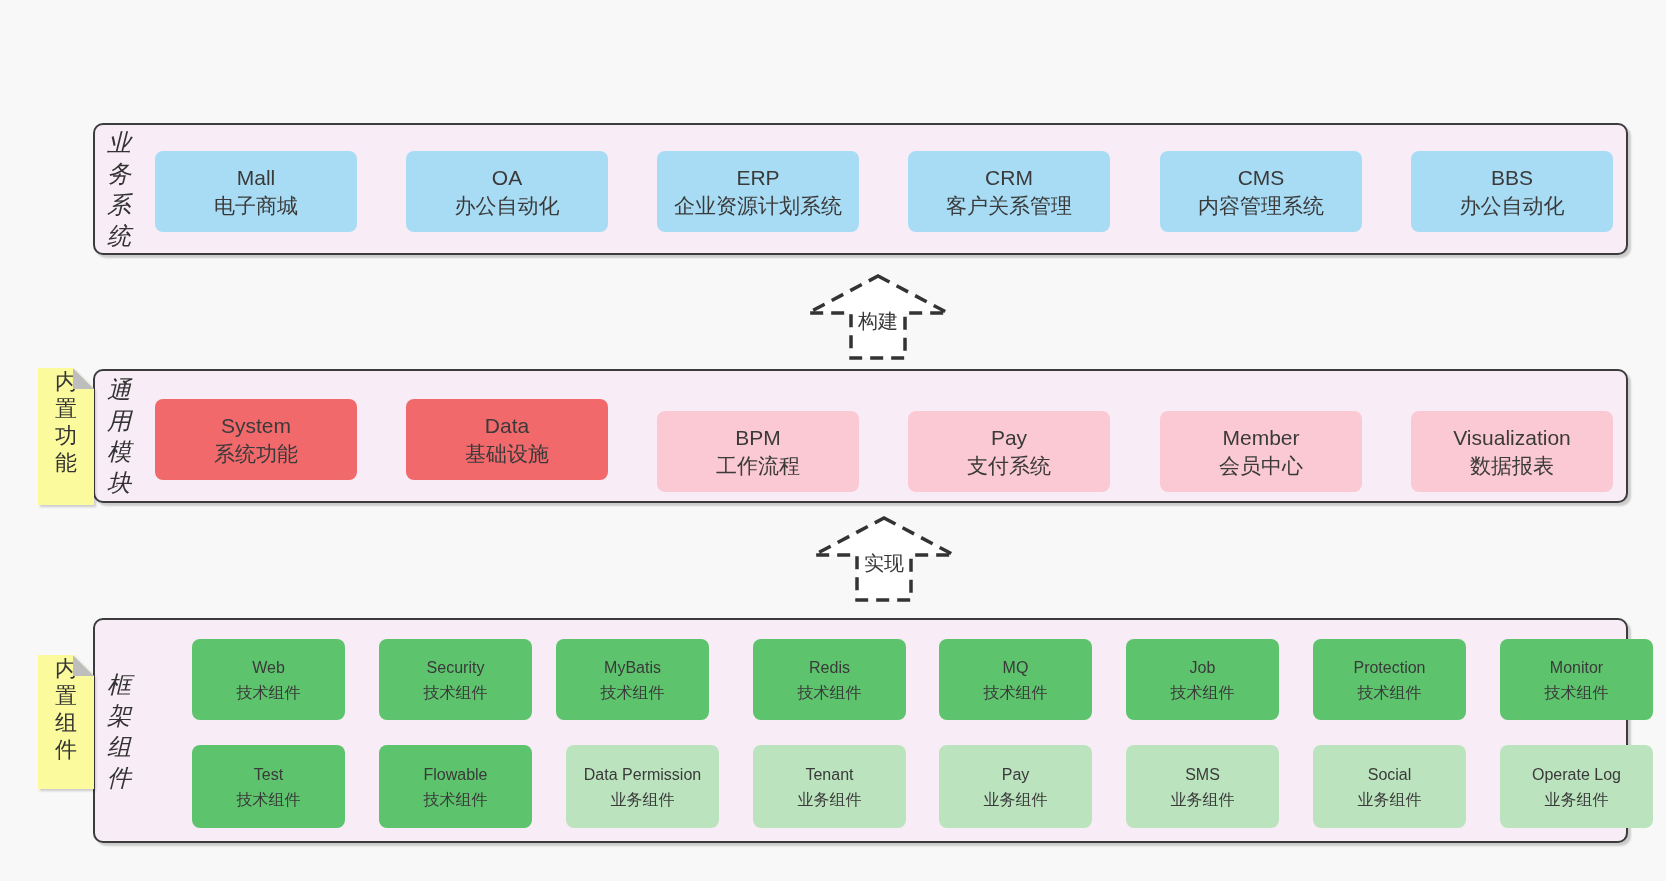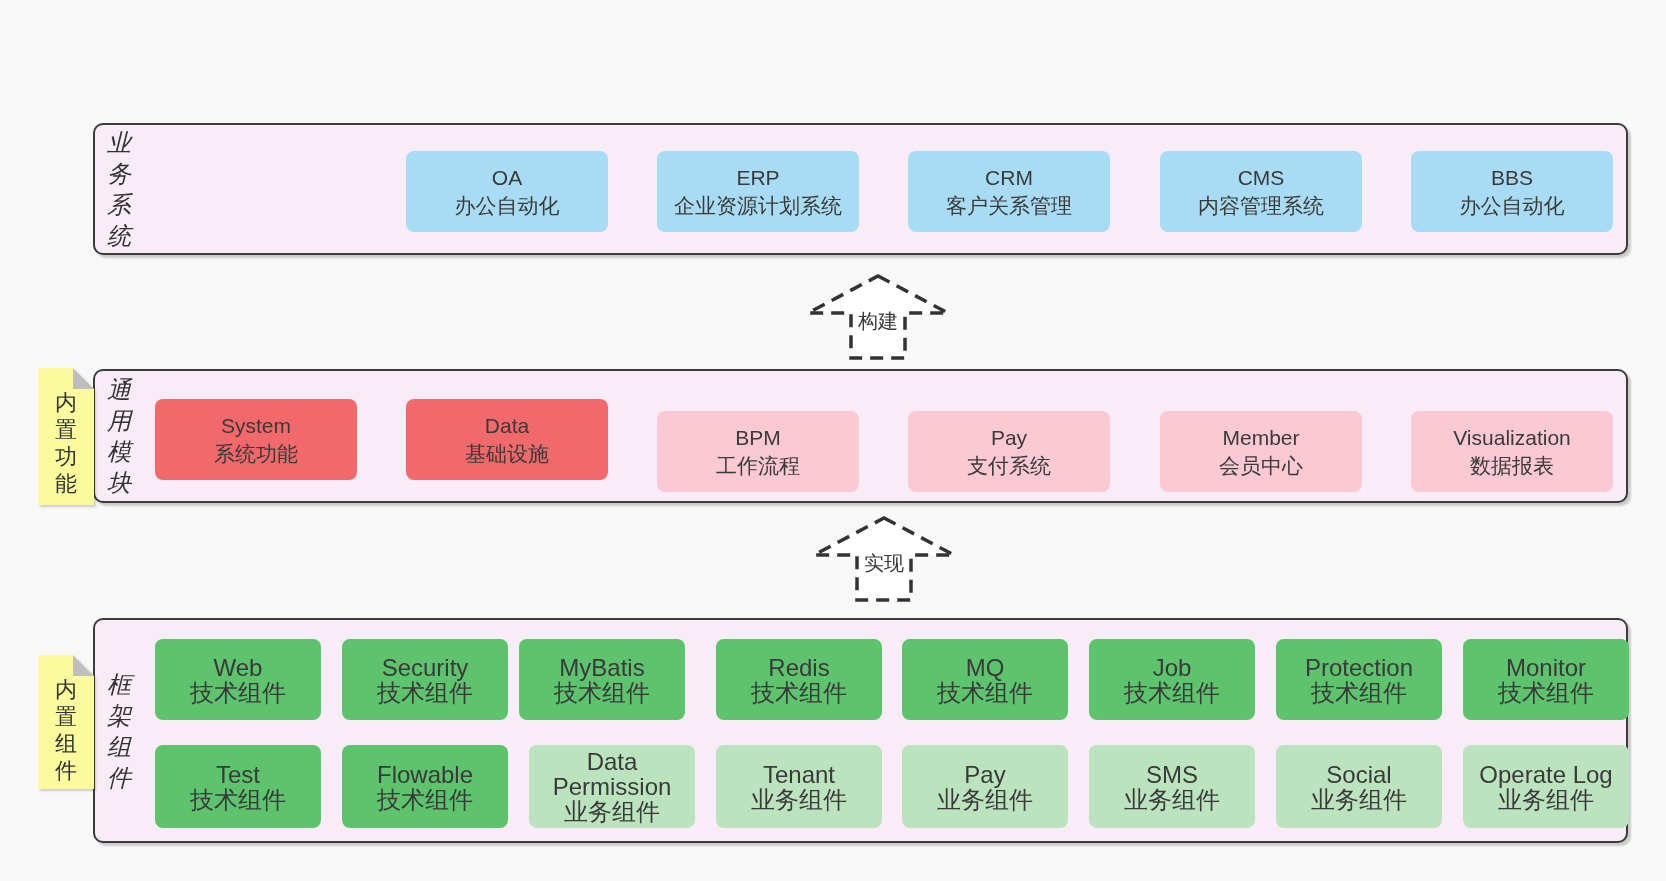--- a/index.html
+++ b/index.html
@@ -20,36 +20,36 @@
     position:absolute; left:9px; top:50%; transform:translateY(-50%);
     width:30px; font-size:24px; line-height:31px; text-align:center;
     word-break:break-all; color:#333;font-style:italic;
   }
   .box{
     position:absolute; border-radius:8px;
     display:flex; flex-direction:column; align-items:center; justify-content:center;
     text-align:center; padding:0 6px;
   }
   .b-lg{width:202px; height:81px; font-size:21px; line-height:28px;}
-  .b-sm{width:166px; height:81px; font-size:24px; line-height:25px;}
+  .b-sm{width:153px; height:81px; font-size:16px; line-height:25px;margin-left:37px;}
   .row2{height:83px;}
   .blue{background:var(--blue);} .red{background:var(--red);} .pink{background:var(--pink);margin-top:12px;}
   .g1{background:var(--green1);} .g2{background:var(--green2);}
 
   .note-wrap{position:absolute; width:56px; filter:drop-shadow(2px 2px 1px rgba(0,0,0,0.18)); z-index:1;}
   .note{
     position:relative; width:100%; height:100%; background:var(--yellow);
     clip-path:polygon(0 0, calc(100% - 21px) 0, 100% 21px, 100% 100%, 0 100%);
   }
   .fold{
     position:absolute; top:0; right:0; width:21px; height:21px; background:var(--fold);
     clip-path:polygon(0 0, 100% 100%, 0 100%);
   }
   .note-text{
-    padding-top:21px; width:26px; margin:0 auto; text-align:center;
+    width:26px; margin:0 auto; text-align:center;
     font-size:22px; line-height:27px; word-break:break-all; color:#333;
   }
 
   .arrow{position:absolute; width:150px; height:90px; z-index:2;}
   .arrow svg{position:absolute; left:0; top:0;}
   .arrow polygon{
     fill:#ffffff; stroke:#333; stroke-width:3.5; stroke-dasharray:13 8; stroke-linejoin:miter;
   }
   .arrow-label{
     position:absolute; left:50%; top:37px; transform:translateX(-50%);
@@ -70,20 +70,24 @@
 
   <div class="note-wrap" style="left:38px; top:655px; height:134px">
     <div class="note">
       <div class="fold"></div>
       <div class="note-text">内置组件</div>
     </div>
   </div>
 
   <section class="band" style="top:123px; height:132px">
     <div class="band-label">业务系统</div>
+    <div class="box blue b-lg" style="left:60px; top:26px">
+      <span>Mall</span>
+      <span>电子商城</span>
+    </div>
     <div class="box blue b-lg" style="left:311px; top:26px">
       <span>OA</span>
       <span>办公自动化</span>
     </div>
     <div class="box blue b-lg" style="left:562px; top:26px">
       <span>ERP</span>
       <span>企业资源计划系统</span>
     </div>
     <div class="box blue b-lg" style="left:813px; top:26px">
       <span>CRM</span>

